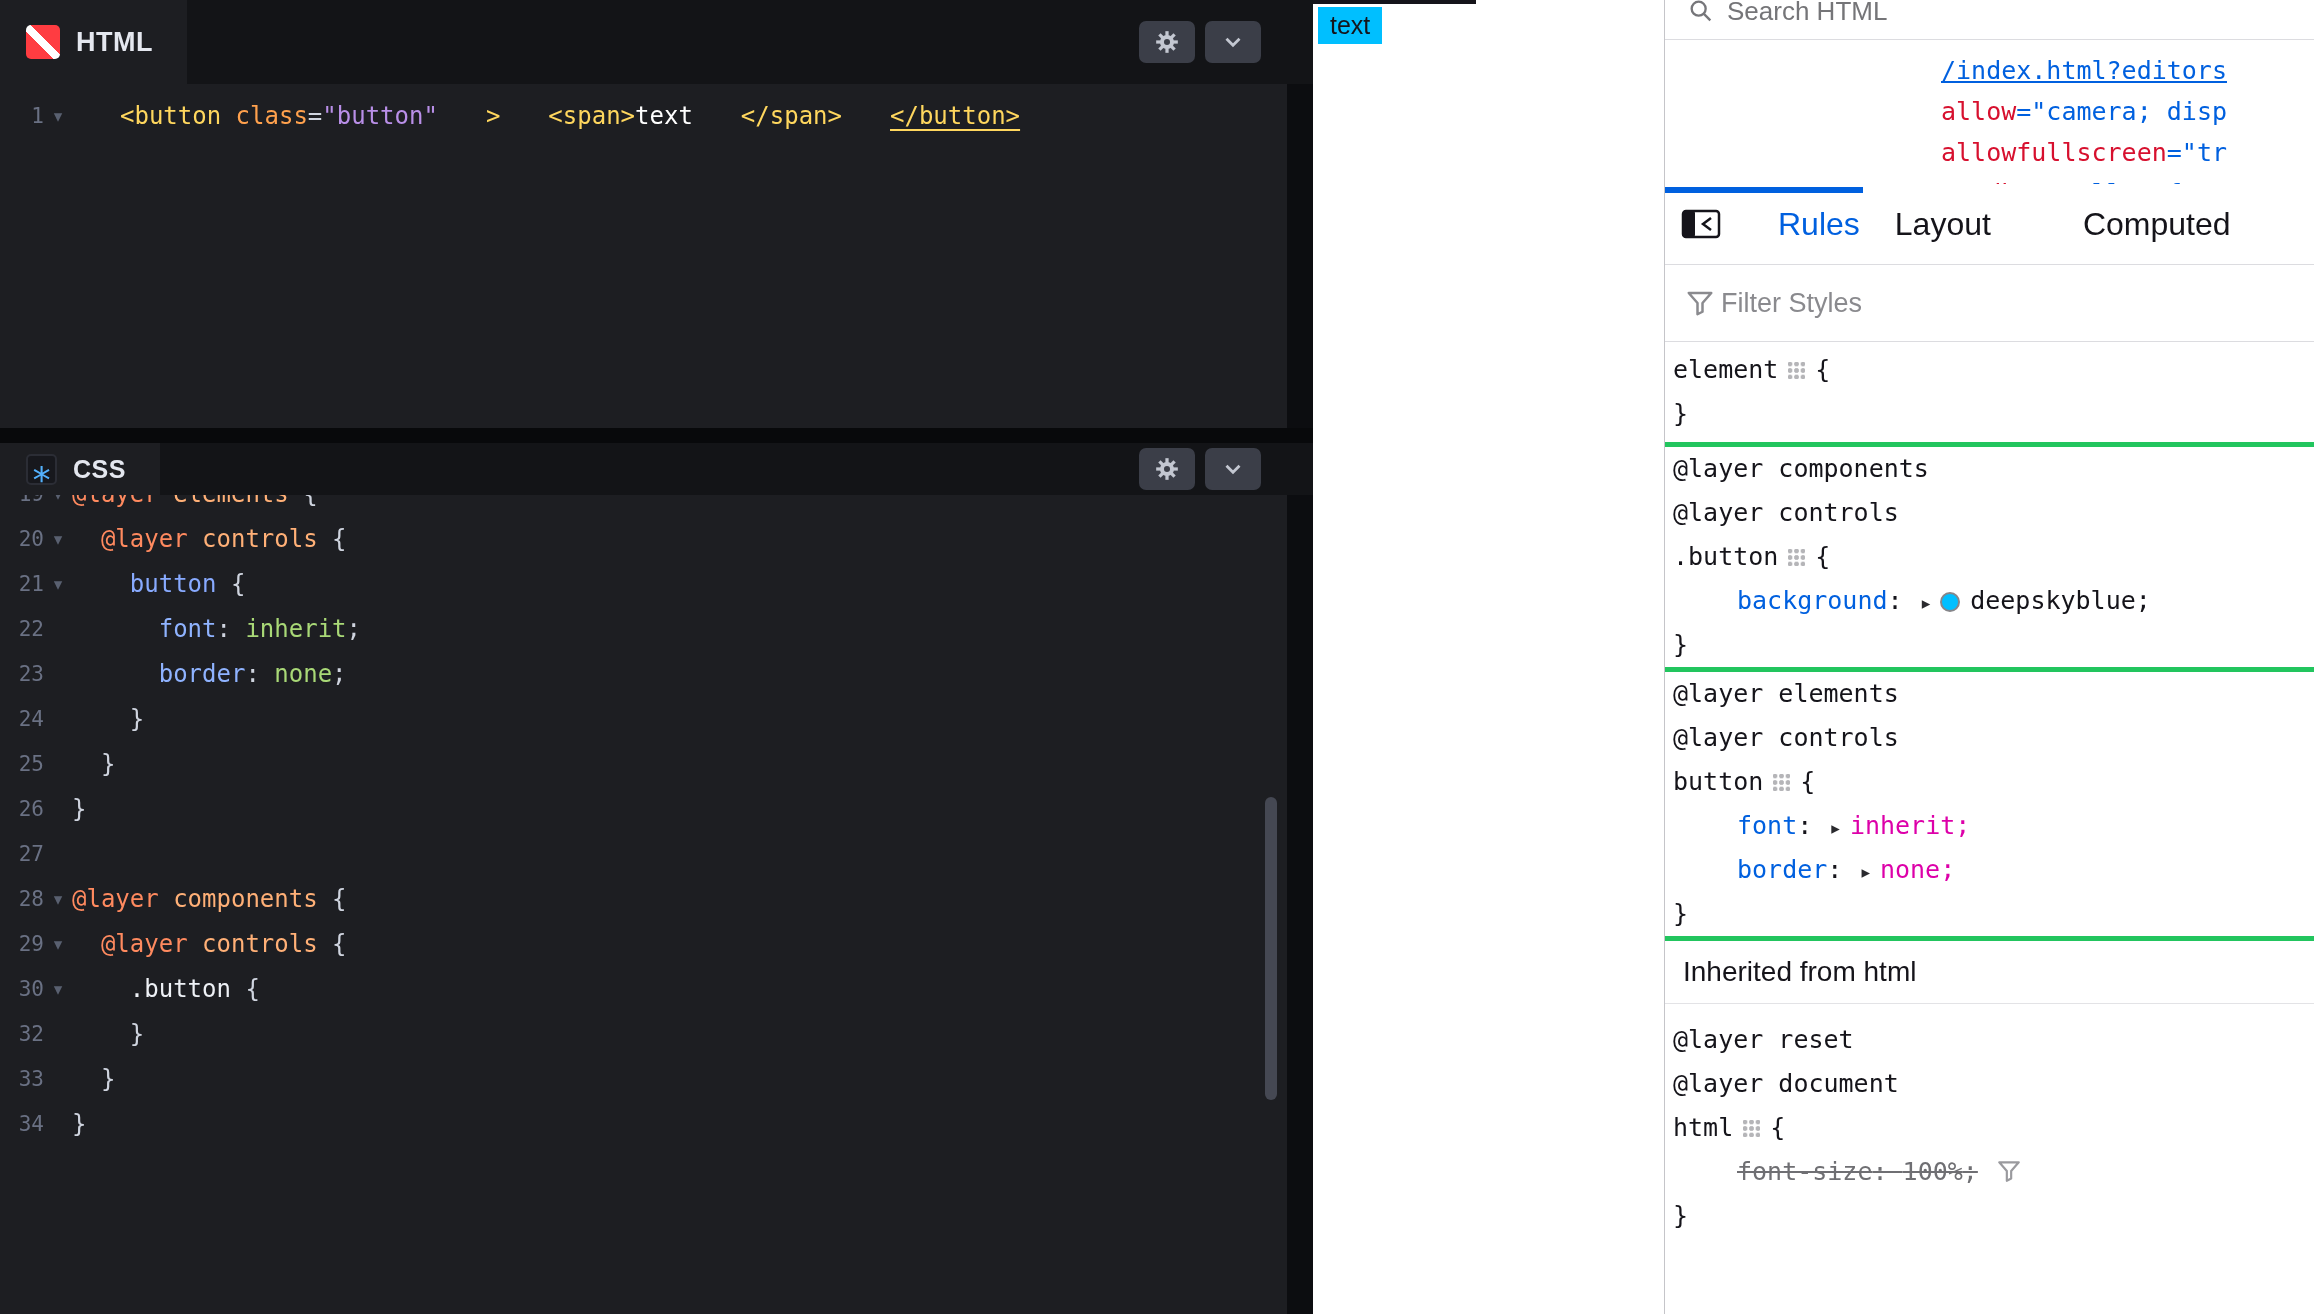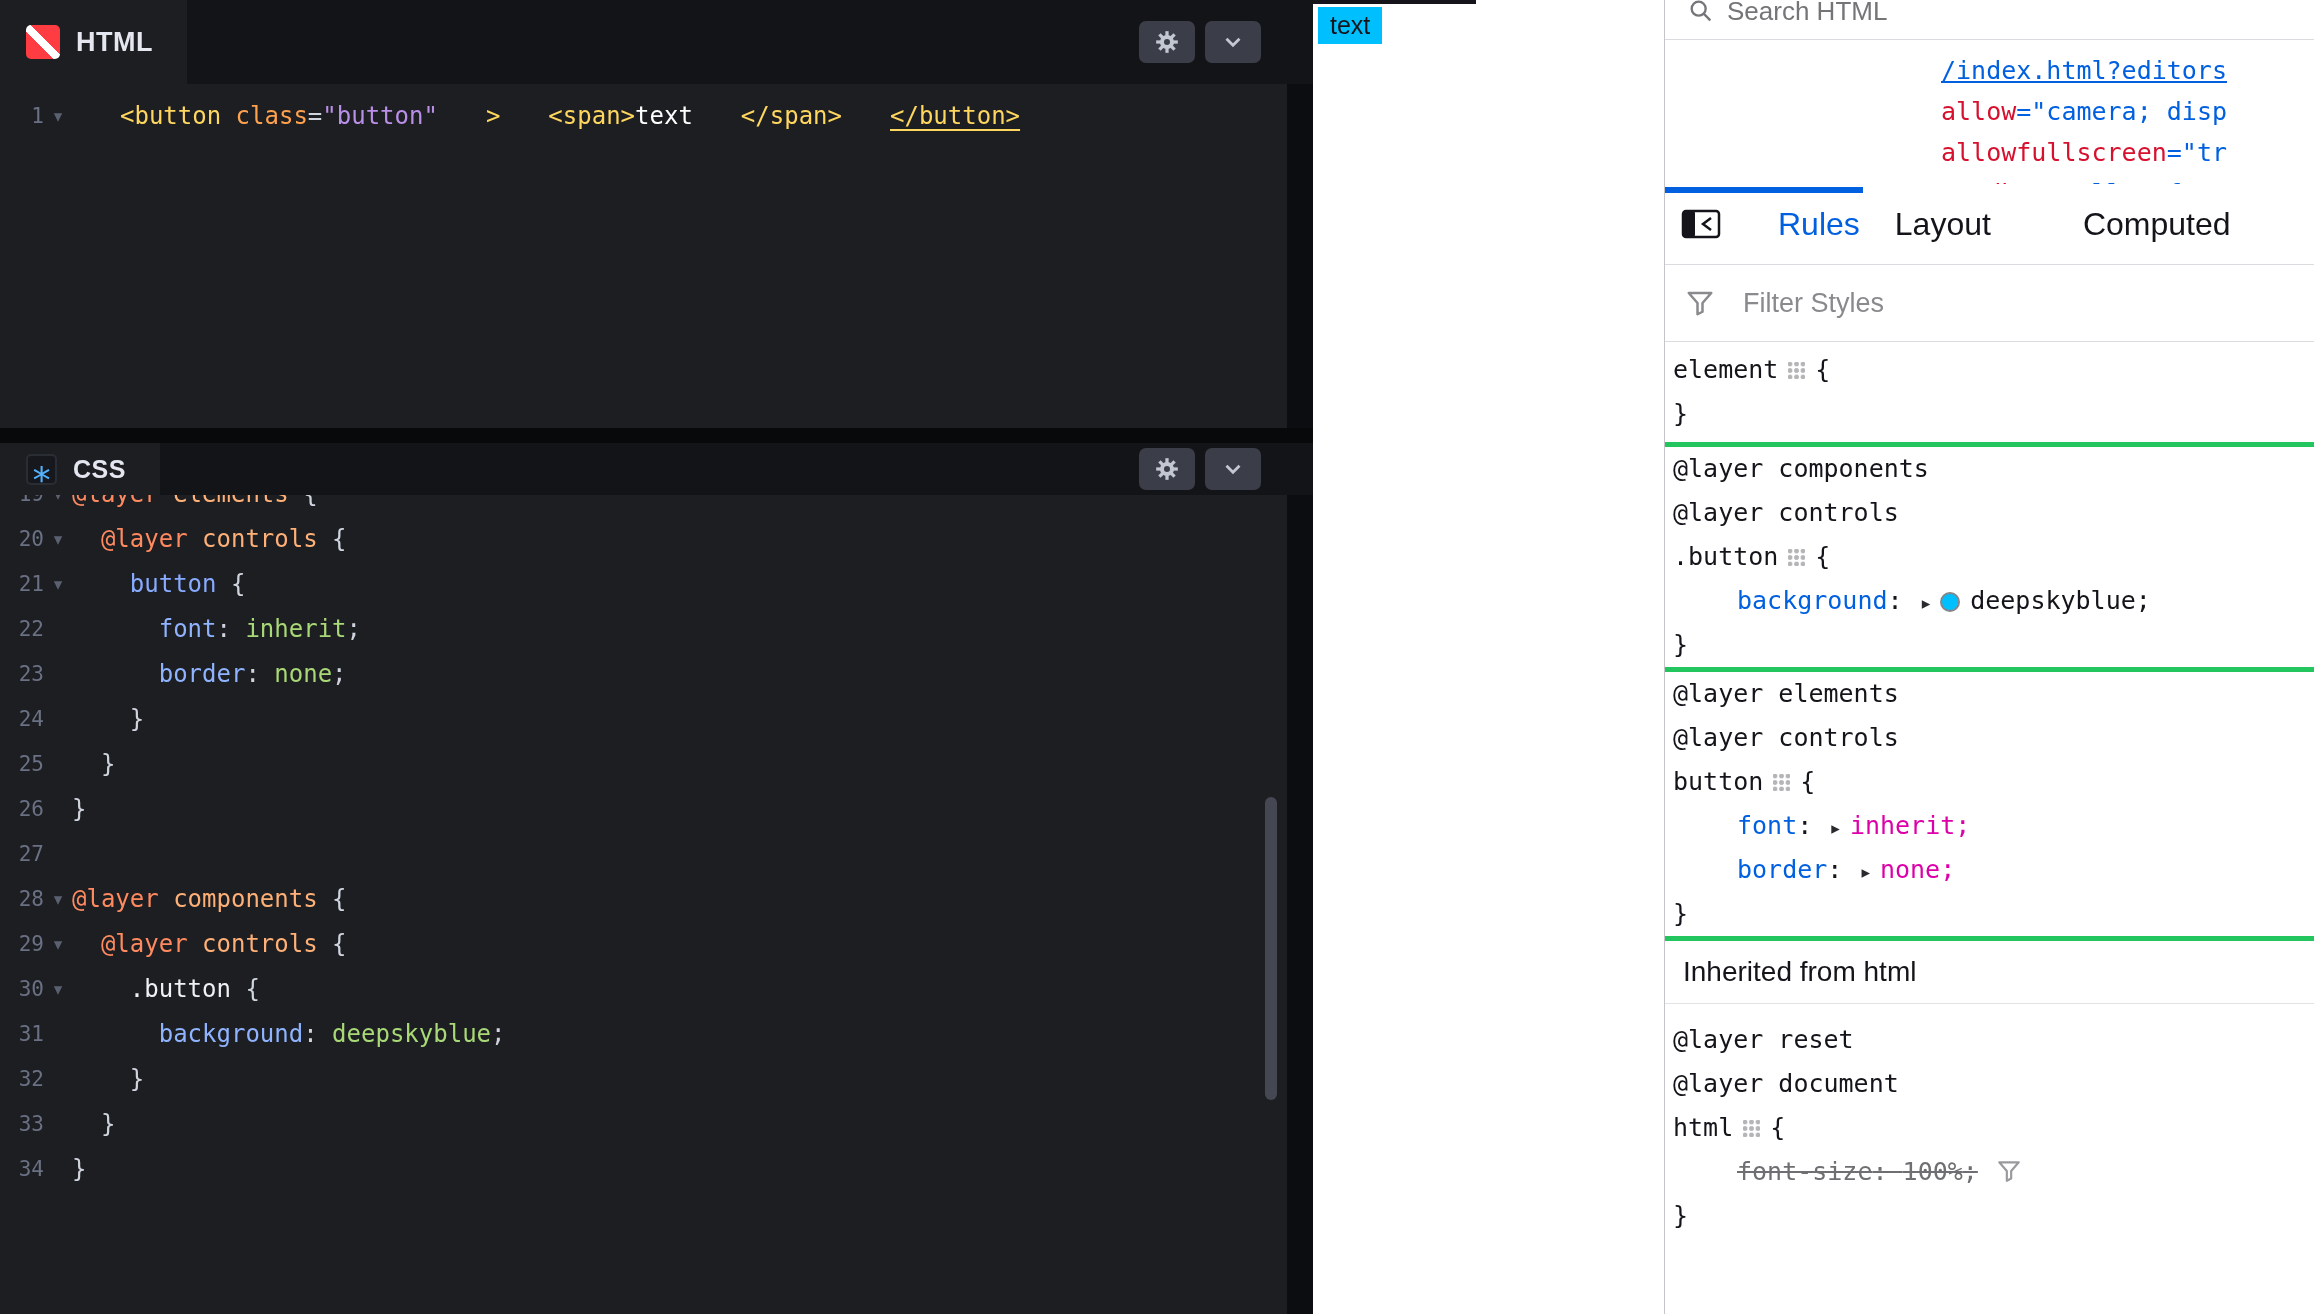--- a/index.html
+++ b/index.html
@@ -85,21 +85,21 @@
 
   .sidebar-tabs { position:relative; height:81px; border-bottom:1px solid #dcdce0; display:flex; align-items:center; }
   .tab-indicator { position:absolute; top:3px; left:0; width:198px; height:6px; background:#0060df; }
   .toggle-btn { margin-left:16px; display:flex; }
   .st-tab { font-size:32px; color:#15141a; }
   .st-rules { margin-left:57px; }
   .st-layout { margin-left:35px; }
   .st-computed { margin-left:92px; }
 
   .filter-row { height:77px; border-bottom:1px solid #dcdce0; display:flex; align-items:center;
-    gap:28px; padding-left:20px; color:#8a8a8e; font-size:27px; }
+    gap:6px; padding-left:20px; color:#8a8a8e; font-size:27px; }
 
   .rules { font-family:"DejaVu Sans Mono", monospace; font-size:25px; }
   .rule { padding:6px 0 6px 8px; border-bottom:5px solid #22c55e; }
   .rule.pad0 { padding-top:0; padding-bottom:0; }
   .rule.last { border-bottom:none; padding-top:14px; }
   .rline { height:44px; line-height:44px; white-space:pre; }
   .decl { padding-left:64px; }
   .sel { color:#15141a; }
   .at-line { color:#15141a; }
   .prop { color:#0060df; }
@@ -243,25 +243,20 @@
             <span class="gutter-num">29</span>
             <span class="fold">▾</span>
             <span class="code"><span class="tk-plain">  </span><span class="tk-at">@layer </span><span class="tk-atname">controls </span><span class="tk-punc">{</span></span>
           </div>
           <div class="code-row">
             <span class="gutter-num">30</span>
             <span class="fold">▾</span>
             <span class="code"><span class="tk-plain">    </span><span class="tk-selclass">.button </span><span class="tk-punc">{</span></span>
           </div>
           <div class="code-row">
-            <span class="gutter-num">31</span>
-            <span class="fold"></span>
-            <span class="code"><span class="tk-plain">      </span><span class="tk-prop">background</span><span class="tk-punc">: </span><span class="tk-val">deepskyblue</span><span class="tk-punc">;</span></span>
-          </div>
-          <div class="code-row">
             <span class="gutter-num">32</span>
             <span class="fold"></span>
             <span class="code"><span class="tk-punc">    }</span></span>
           </div>
           <div class="code-row">
             <span class="gutter-num">33</span>
             <span class="fold"></span>
             <span class="code"><span class="tk-punc">  }</span></span>
           </div>
           <div class="code-row">

